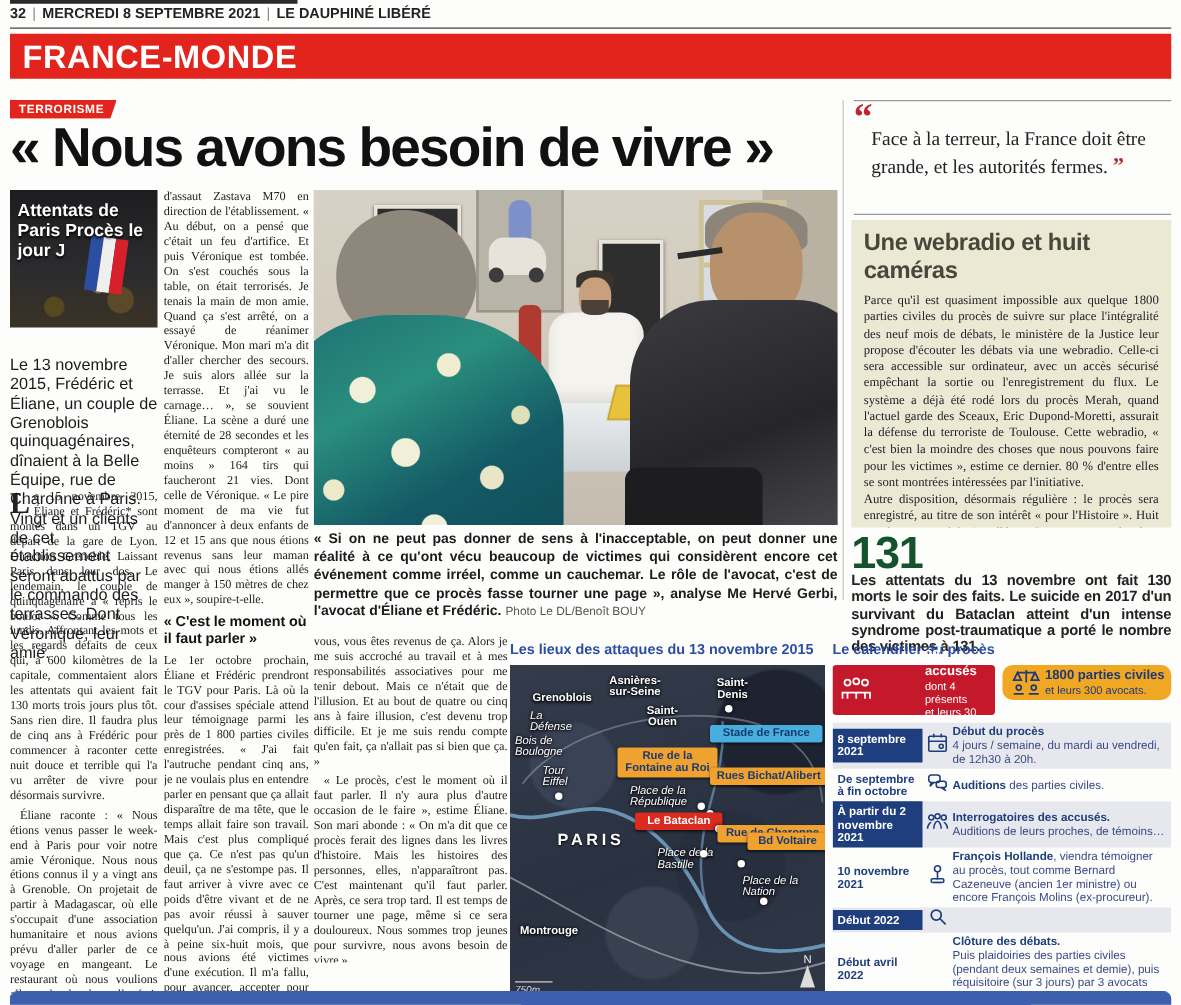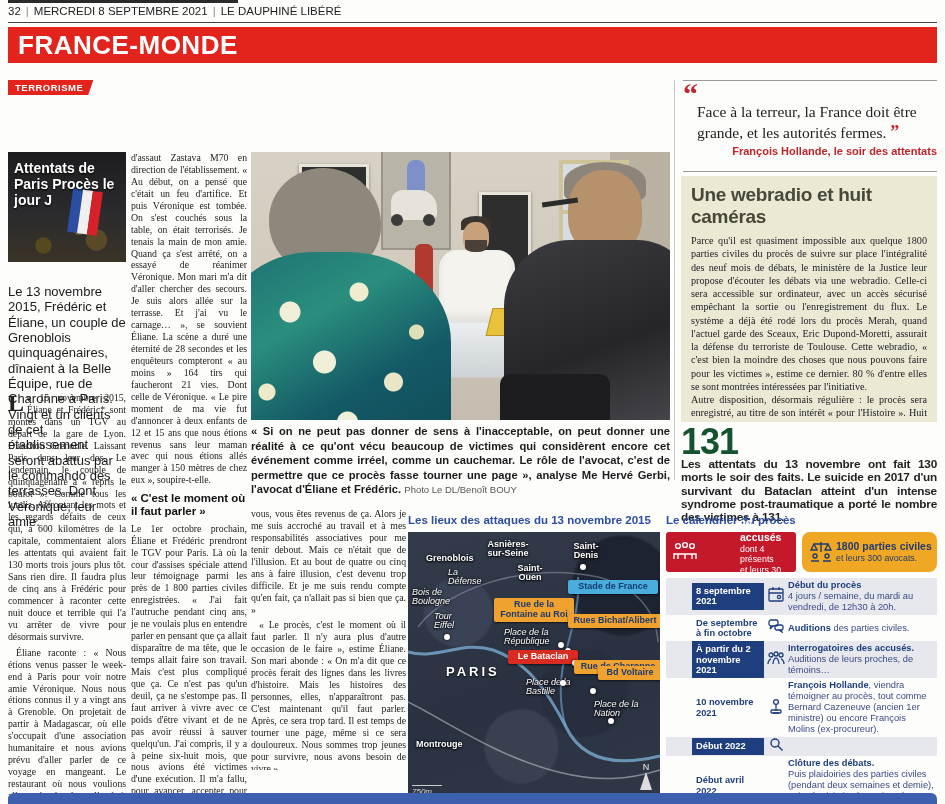--- a/index.html
+++ b/index.html
@@ -4,21 +4,21 @@
 <style>
   html,body{margin:0;padding:0;background:#e9e9e9;}
   #page{position:relative;width:945px;height:804px;background:#fdfdfc;margin:0 auto;overflow:hidden;
         font-family:"Liberation Serif",serif;color:#1c1c1c;}
   .sans{font-family:"Liberation Sans",sans-serif;}
   .abs{position:absolute;}
 
   
   .topsliver{left:8px;top:0;width:230px;height:3px;background:#2a2a2a;}
   .pagehead{left:8px;top:5px;width:930px;font-family:"Liberation Sans",sans-serif;font-size:11.5px;color:#222;}
-  .pagehead b{font-weight:normal;}
+  .pagehead b{font-weight:bold;}
   .pagehead .sep{color:#888;padding:0 5px;font-weight:normal;}
   .headrule{left:8px;top:22px;width:929px;height:1px;background:#444;}
   .sectionbar{left:8px;top:27px;width:929px;height:36px;background:#e2241c;}
   .sectionbar span{display:block;padding:3px 0 0 10px;color:#fff;font-family:"Liberation Sans",sans-serif;
       font-weight:bold;font-size:26px;letter-spacing:.5px;}
 
   
   .kicker{left:8px;top:80px;background:#e2241c;color:#fff;font-family:"Liberation Sans",sans-serif;
       font-weight:bold;font-size:9.5px;letter-spacing:.5px;padding:2px 10px 2px 7px;
       clip-path:polygon(0 0,100% 0,94% 100%,0 100%);}
@@ -131,28 +131,28 @@
   .mdot{position:absolute;width:6px;height:6px;border-radius:50%;background:#fff;box-shadow:0 0 3px #000;}
   .paris{position:absolute;color:#fff;font-family:"Liberation Sans",sans-serif;font-weight:bold;font-size:13px;letter-spacing:3px;text-shadow:0 1px 2px #000;}
   .mscale{position:absolute;left:4px;bottom:4px;color:#ddd;font-family:"Liberation Sans",sans-serif;font-size:8px;font-style:italic;border-top:1px solid #ccc;padding-top:1px;width:30px;}
   .compass{position:absolute;right:8px;bottom:10px;color:#eee;font-family:"Liberation Sans",sans-serif;font-size:9px;text-align:center;}
   .compass .arrow{width:0;height:0;border-left:6px solid transparent;border-right:6px solid transparent;border-bottom:18px solid #ddd;margin:0 auto;}
 
   
   .caltitle{left:666px;top:514px;width:271px;font-family:"Liberation Sans",sans-serif;font-weight:bold;font-size:11.5px;color:#2b4ea2;}
   .accbox{left:666px;top:532px;width:130px;height:40px;background:#c3192b;border-radius:3px;color:#fff;
      font-family:"Liberation Sans",sans-serif;font-size:8.8px;line-height:1.2;display:flex;align-items:center;padding:2px 4px;box-sizing:border-box;gap:40px;}
-  .civbox{left:802px;top:532px;width:135px;height:40px;background:#f0a824;border-radius:8px;color:#203a73;
+  .civbox{left:802px;top:532px;width:135px;height:28px;background:#f0a824;border-radius:8px;color:#203a73;
      font-family:"Liberation Sans",sans-serif;font-size:8.8px;line-height:1.2;display:flex;align-items:center;padding:14px 4px;box-sizing:border-box;}
   .accbox .big,.civbox .big{font-weight:bold;font-size:10.5px;display:block;}
   .boxicon{flex:0 0 30px;text-align:center;}
   .calrows{left:666px;top:578px;width:271px;height:224px;display:flex;flex-direction:column;font-family:"Liberation Sans",sans-serif;overflow:hidden;}
   .crow{display:flex;align-items:center;flex:0 0 auto;}
   .crow.alt{background:#e7e8ee;}
-  .cdate{flex:0 0 72px;font-weight:bold;font-size:9.3px;line-height:1.1;padding:3px 4px;box-sizing:border-box;color:#1e3e7e;margin-left:26px;}
+  .cdate{flex:0 0 72px;font-weight:bold;font-size:9.3px;line-height:1.1;padding:3px 4px;box-sizing:border-box;color:#1e3e7e;}
   .cdate.navy{background:#1e3e7e;color:#fff;}
   .cicon{flex:0 0 24px;text-align:center;color:#1e3e7e;}
   .ctext{flex:1;font-size:9.3px;line-height:1.18;color:#3a4a86;padding:2px 3px 2px 0;}
   .ctext b{color:#1e3e7e;}
 
   .bottombar{left:8px;top:793px;width:929px;height:11px;background:#3c5fae;border-radius:6px 6px 0 0;}
 </style>
 </head>
 <body>
 
@@ -161,20 +161,21 @@
   <div class="abs topsliver"></div>
   <div class="abs pagehead">
     <b>32</b><span class="sep">|</span><b>MERCREDI 8 SEPTEMBRE 2021</b><span class="sep">|</span><b>LE DAUPHINÉ LIBÉRÉ</b>
   </div>
   <div class="abs headrule"></div>
   <div class="abs sectionbar">
     <span>FRANCE-MONDE</span>
   </div>
 
   <div class="abs kicker sans">TERRORISME</div>
+  <div class="abs headline">« Nous avons besoin de vivre »</div>
 
   <div class="abs thumb">
     <div class="flag">
       <div style="background:#2b4ea2"></div>
       <div style="background:#efefef"></div>
       <div style="background:#d6202a"></div>
     </div>
     <div class="thumb-title">Attentats de Paris Procès le jour J</div>
   </div>
 
@@ -236,21 +237,20 @@
   </div>
 
   <div class="abs vrule"></div>
   <div class="abs rule" style="left:683px;top:80px;width:254px;"></div>
   <div class="abs quoteblock">
     <div class="bigquote">“</div>
     <div class="quotetext">
       <span>Face à la terreur, la France doit être grande, et les autorités fermes.</span>
       <span class="closeq">”</span>
     </div>
-    <div class="quotecredit">François Hollande, le soir des attentats</div>
   </div>
   <div class="abs rule" style="left:683px;top:171px;width:254px;"></div>
 
   <div class="abs webradio">
     <h2>Une webradio et huit caméras</h2>
     <p>Parce qu'il est quasiment impossible aux quelque 1800 parties civiles du procès de suivre sur place l'intégralité des neuf mois de débats, le ministère de la Justice leur propose d'écouter les débats via une webradio. Celle-ci sera accessible sur ordinateur, avec un accès sécurisé empêchant la sortie ou l'enregistrement du flux. Le système a déjà été rodé lors du procès Merah, quand l'actuel garde des Sceaux, Eric Dupond-Moretti, assurait la défense du terroriste de Toulouse. Cette webradio, « c'est bien la moindre des choses que nous pouvons faire pour les victimes », estime ce dernier. 80 % d'entre elles se sont montrées intéressées par l'initiative.</p>
     <p>Autre disposition, désormais régulière : le procès sera enregistré, au titre de son intérêt « pour l'Histoire ». Huit caméras ont été installées. Pour assurer le bon fonctionnement de tout cet aspect audiovisuel, une régie a été mise en place.</p>
   </div>
 
   <div class="abs statnum">131</div>
@@ -259,21 +259,21 @@
 
   <div class="abs maptitle">Les lieux des attaques du 13 novembre 2015</div>
   <div class="abs map">
     <svg width="252" height="268" viewBox="0 0 252 268">
       <path d="M0,120 C30,128 55,108 85,118 C120,130 140,160 158,195 C170,220 195,238 252,224" fill="none" stroke="#7fb3d9" stroke-width="3" opacity="0.75"></path>
       <path d="M158,195 C150,170 152,140 160,112 C165,92 172,70 170,45" fill="none" stroke="#7fb3d9" stroke-width="2" opacity="0.55"></path>
       <path d="M10,95 C40,55 120,30 190,45 C230,55 248,80 250,110" fill="none" stroke="#9aa2b4" stroke-width="1.5" opacity="0.5"></path>
       <path d="M0,170 C40,190 90,225 150,240 C190,250 220,248 252,238" fill="none" stroke="#c8cdd8" stroke-width="1.5" opacity="0.55"></path>
     </svg>
     <div class="mlabel b" style="left:18px;top:22px;">Grenoblois</div>
-    <div class="mlabel i" style="left:16px;top:36px;width:40px;margin-left:24px;">La Défense</div>
+    <div class="mlabel i" style="left:16px;top:36px;width:40px;">La Défense</div>
     <div class="mlabel i" style="left:4px;top:56px;width:44px;">Bois de Boulogne</div>
     <div class="mlabel b" style="left:72px;top:8px;width:56px;text-align:center;">Asnières-sur-Seine</div>
     <div class="mlabel b" style="left:102px;top:32px;width:40px;text-align:center;">Saint-Ouen</div>
     <div class="mlabel b" style="left:158px;top:10px;width:40px;text-align:center;">Saint-Denis</div>
     <div class="mdot" style="left:172px;top:32px;"></div>
     <div class="mbox blue" style="left:160px;top:48px;width:82px;">Stade de France</div>
     <div class="mbox orange" style="left:86px;top:66px;width:72px;">Rue de la Fontaine au Roi</div>
     <div class="mbox orange" style="left:160px;top:82px;width:86px;">Rues Bichat/Alibert</div>
     <div class="mlabel i" style="left:26px;top:80px;width:30px;">Tour Eiffel</div>
     <div class="mdot" style="left:36px;top:102px;"></div>

